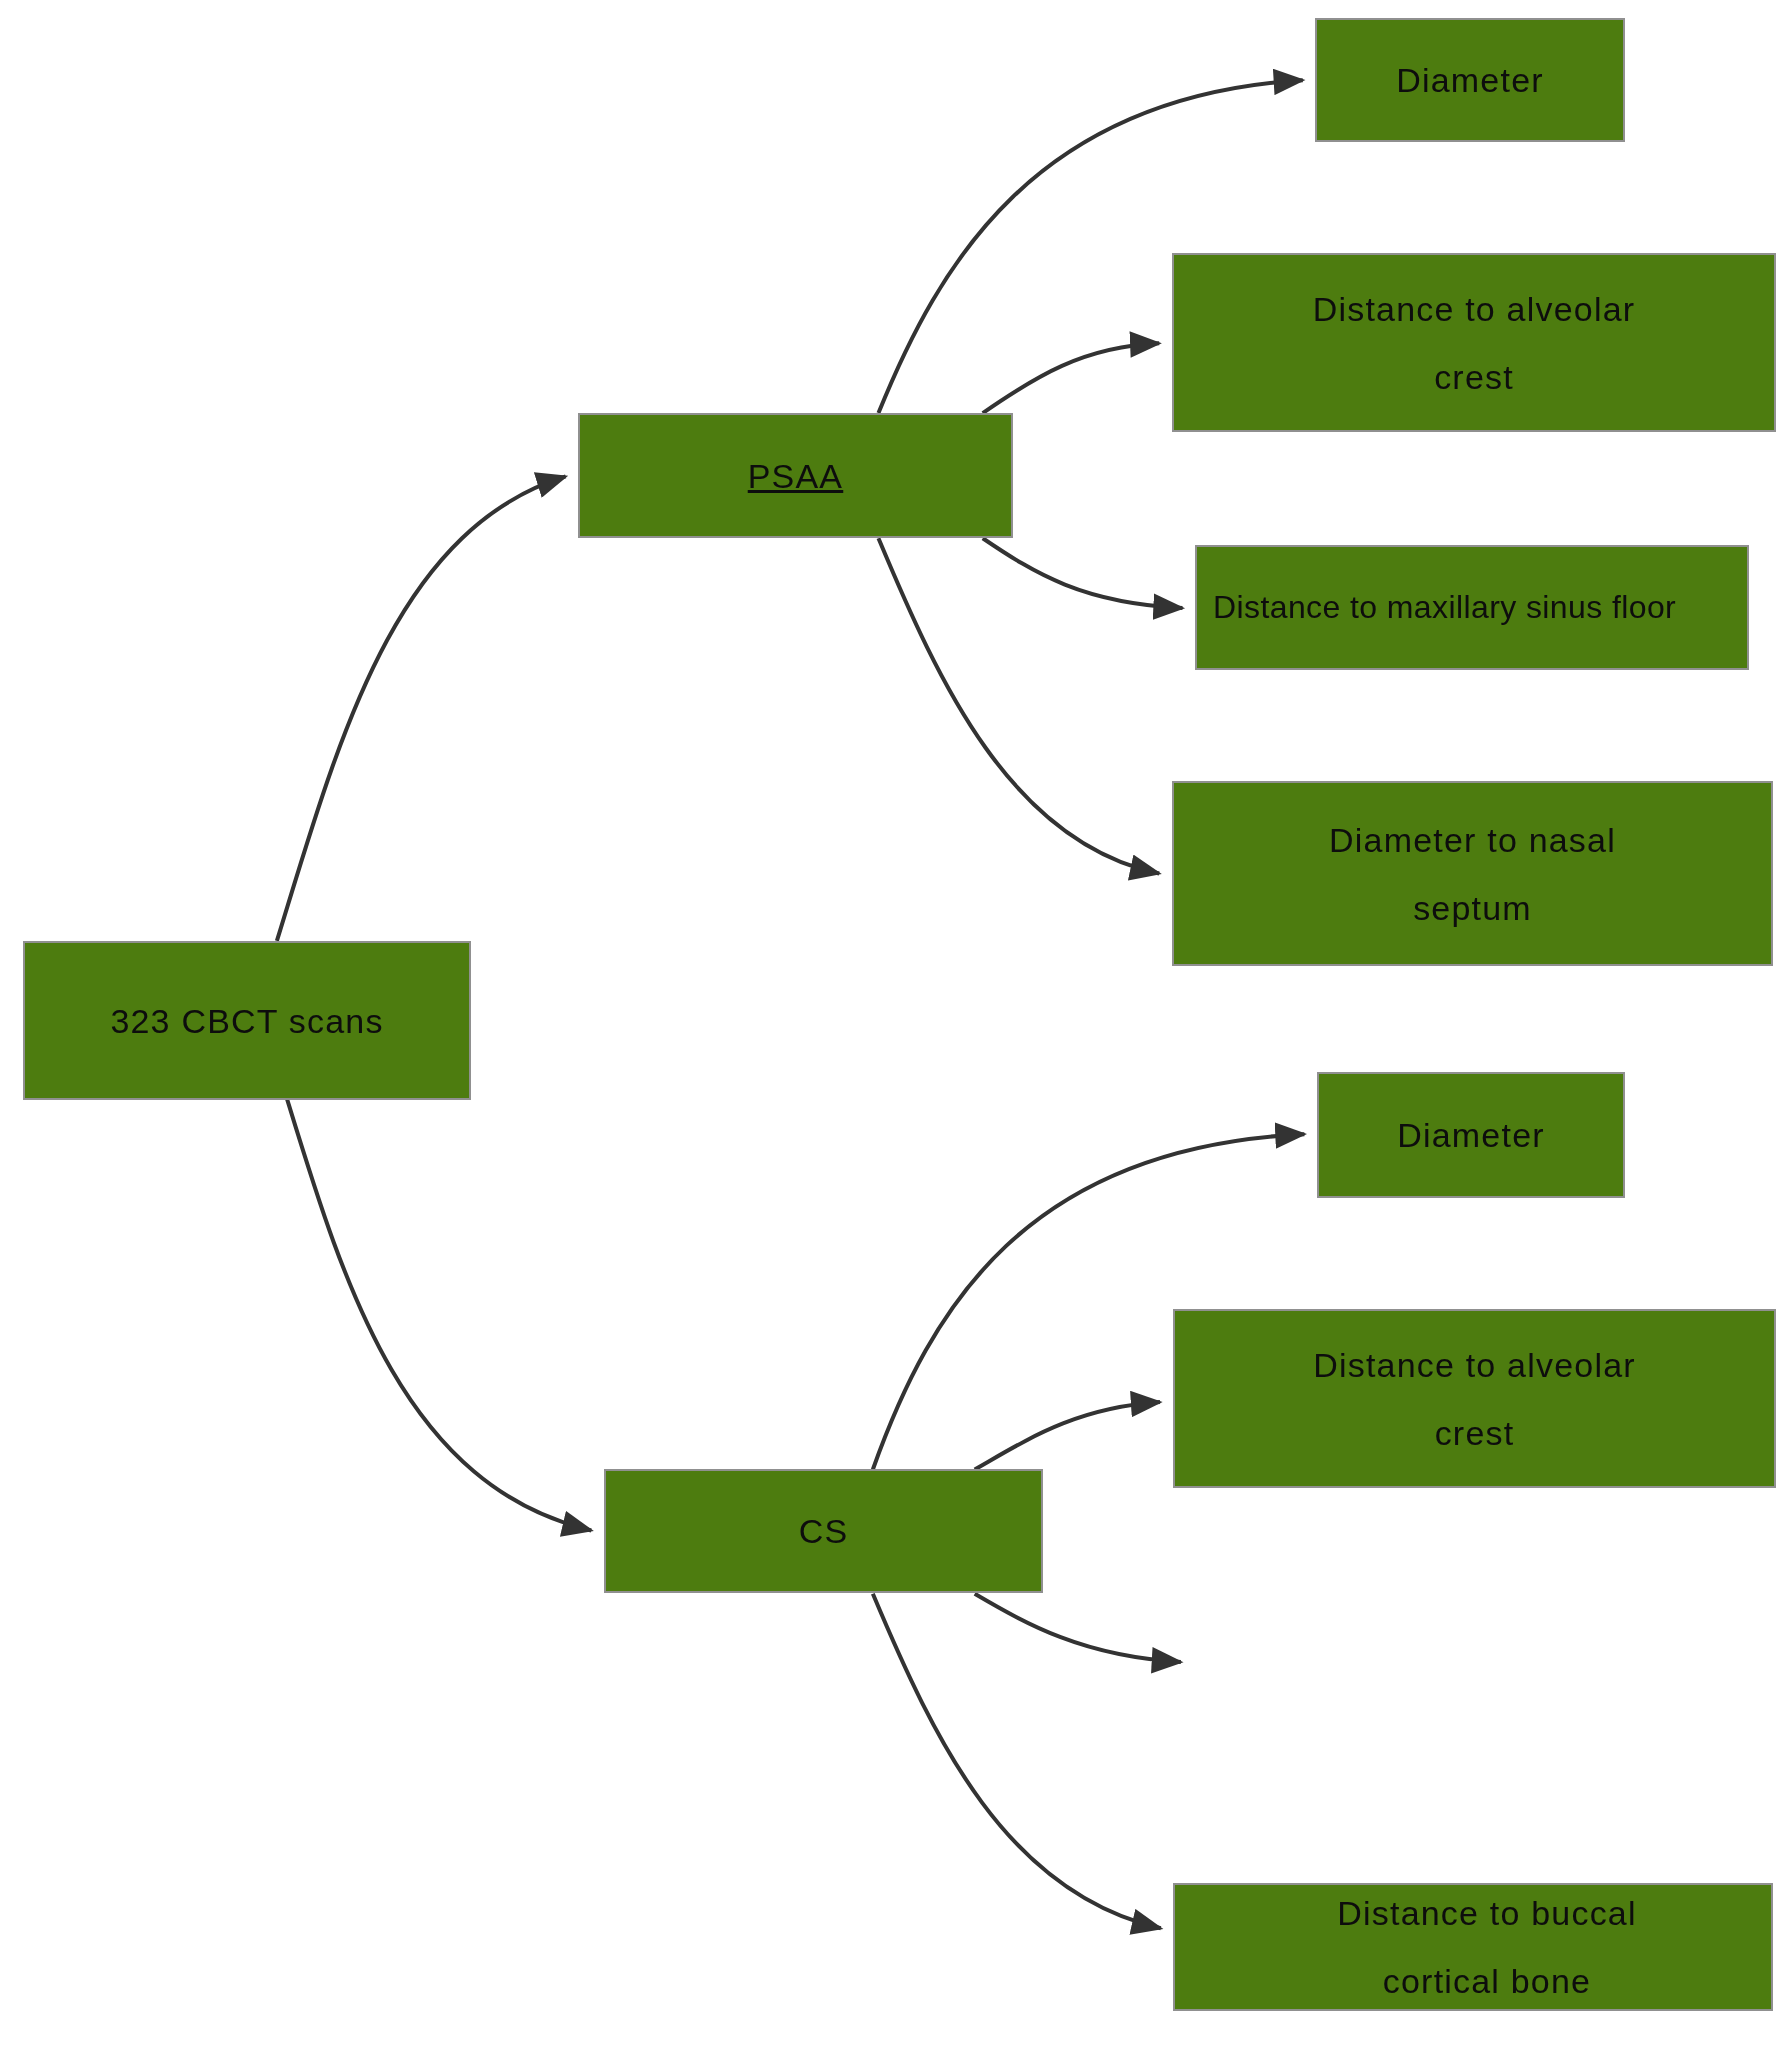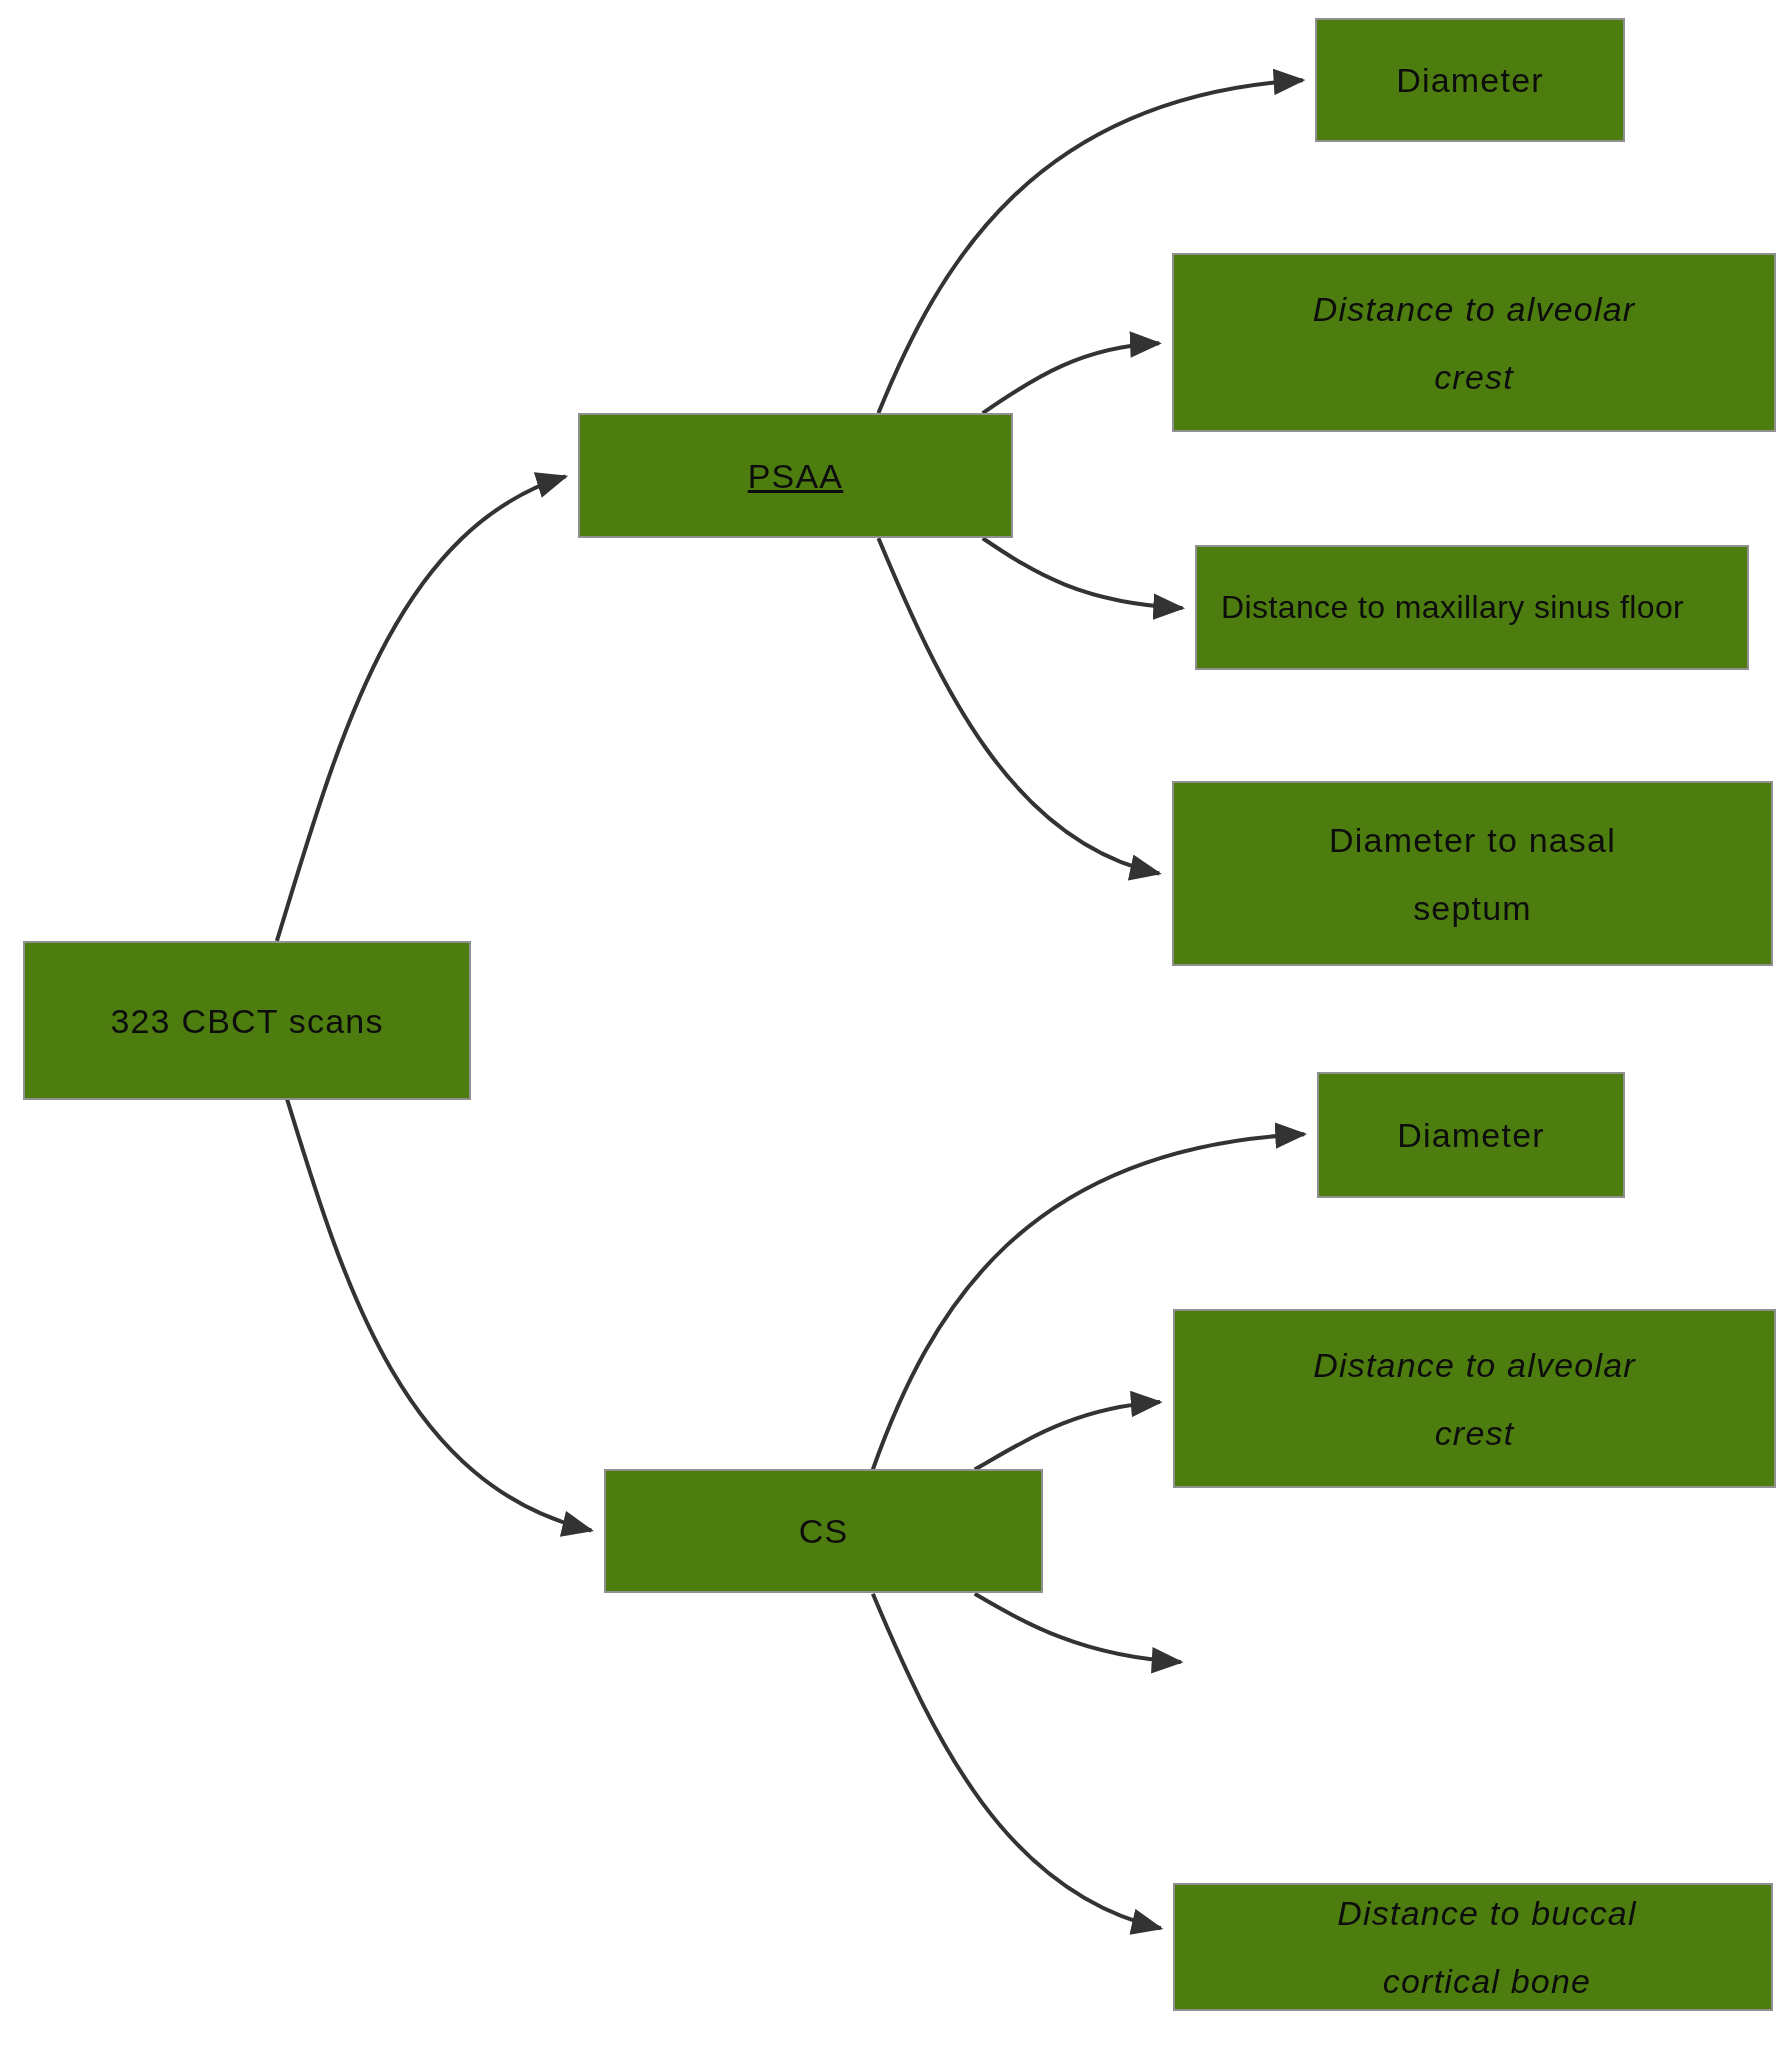--- a/index.html
+++ b/index.html
@@ -36,37 +36,37 @@
     line-height: 2.0;
     color: #0d0d0d;
   }
   .node .lbl { display: inline-block; }
   .node.tight {
     justify-content: flex-start;
     text-align: left;
     font-size: 32px;
     letter-spacing: 0.4px;
     line-height: 1.35;
-    padding-left: 24px;
+    padding-left: 16px;
     padding-right: 11.2px;
   }
   
   #n-root { left: 23px;  top: 941px; width: 448px; height: 159px; }
   #n-psaa { left: 578px; top: 413px;  width: 435px; height: 125px; text-decoration: underline; }
   #n-cs   { left: 604px; top: 1469px; width: 439px; height: 124px; }
   #n-d1   { left: 1315px; top: 17.6px;   width: 310px; height: 124px; }
   #n-dac1 { left: 1172px; top: 253px;  width: 604px; height: 179px; }
   #n-dmsf { left: 1195px; top: 545px;  width: 554px; height: 125px; }
   #n-dns  { left: 1172px; top: 781px;  width: 601px; height: 185px; }
   #n-d2   { left: 1317px; top: 1072px; width: 308px; height: 126px; }
   #n-dac2 { left: 1173px; top: 1309px; width: 603px; height: 179px; }
   #n-dncf { left: 1193px; top: 1599px; width: 558px; height: 128px; }
   #n-dbcb { left: 1173px; top: 1883px; width: 600px; height: 128px; padding-left: 28px; }
   
-  #n-dac1 .lbl, #n-dac2 .lbl, #n-dbcb .lbl { max-width: 385px; font-style: italic; }
+  #n-dac1 .lbl, #n-dac2 .lbl, #n-dbcb .lbl { max-width: 385px; }
   #n-dns .lbl  { max-width: 361px; }
   #n-dmsf .lbl { max-width: 473px; }
 </style>
 </head>
 <body>
 
 <div class="canvas">
 
   <svg class="edges" viewBox="0 0 2225 2552" aria-hidden="true">
     <defs>

